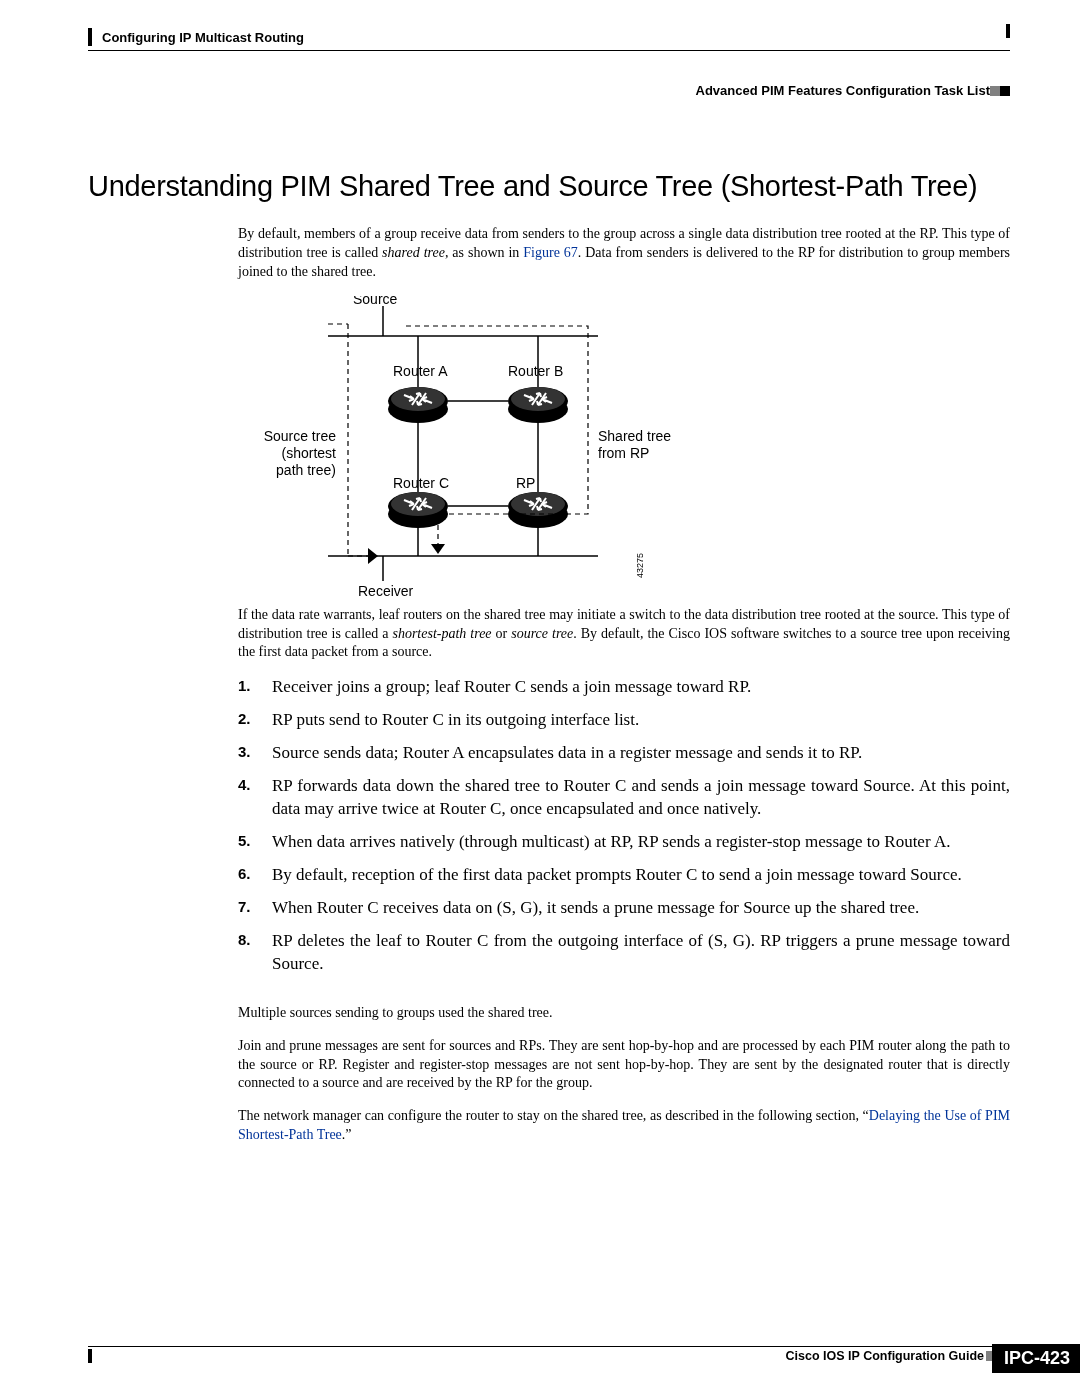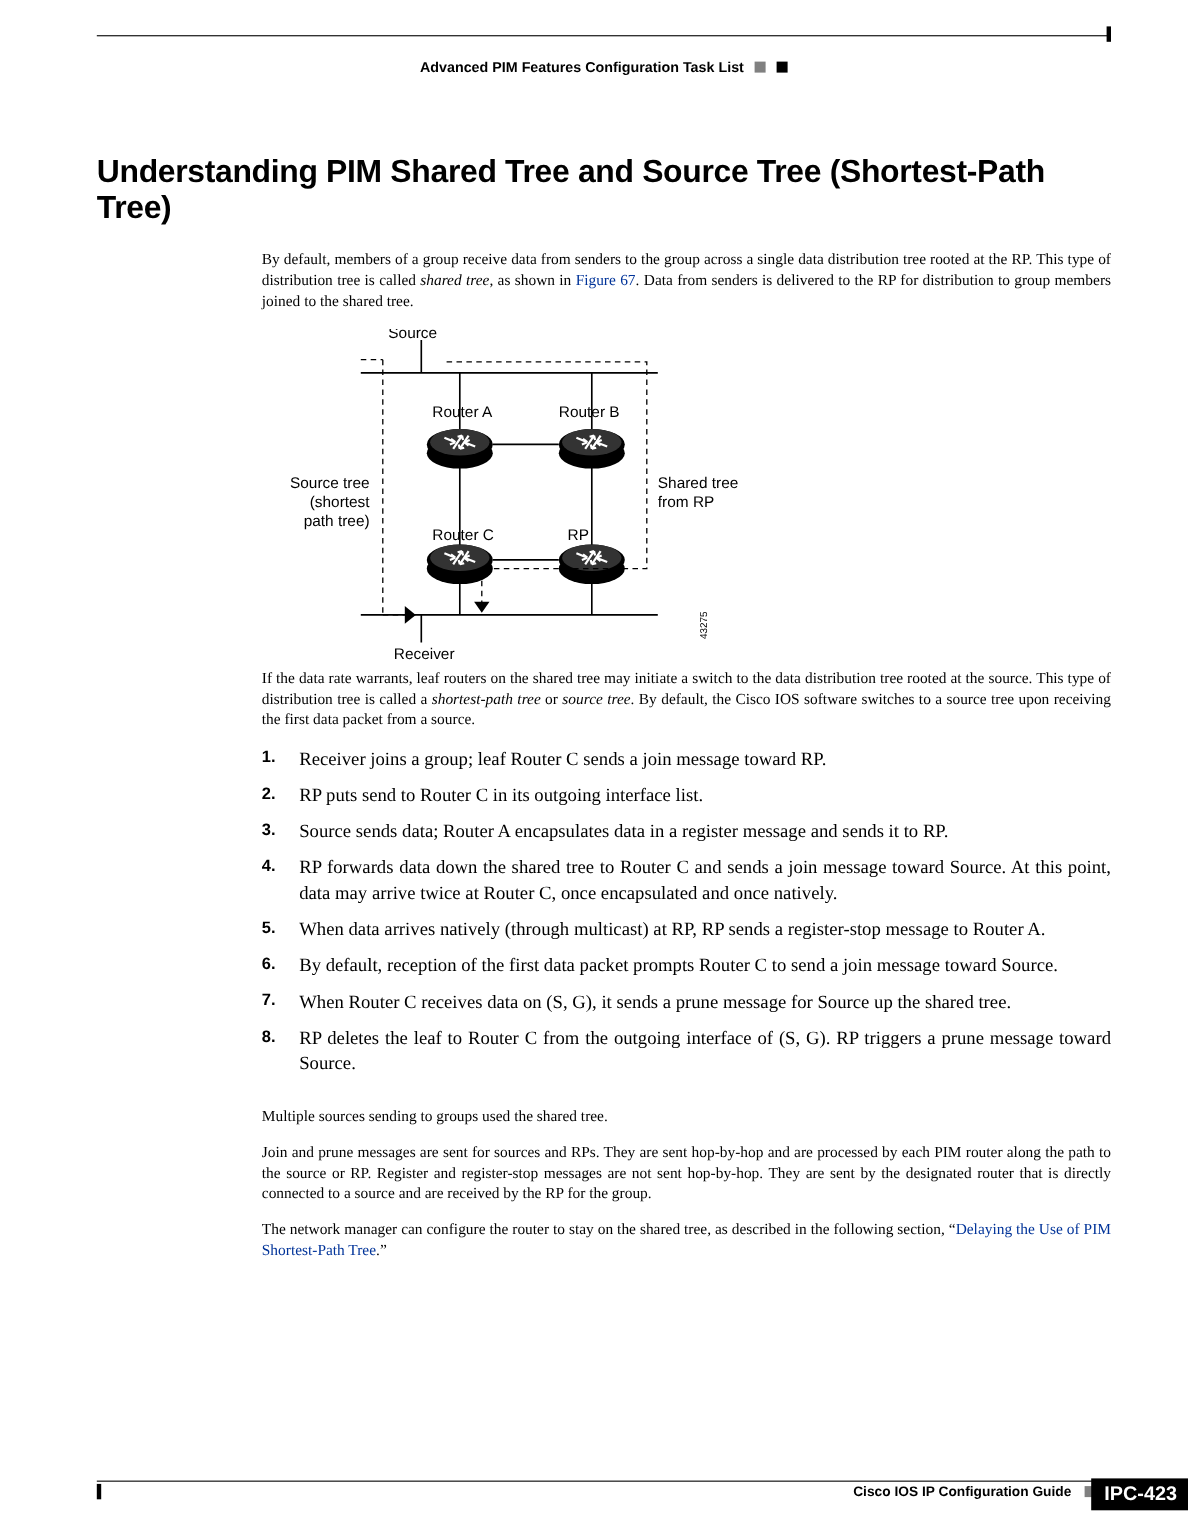--- a/index.html
+++ b/index.html
@@ -30,41 +30,40 @@
     gap: 10px;
   }
   .top-left .vbar {
     width: 4px;
     height: 18px;
     background: #000;
   }
   .top-right-row {
     display: flex;
     align-items: center;
-    gap: 10px;
-    margin-top: 20px;
-    justify-content: center;
+    margin-top: 32px;
+    justify-content: flex-end;
   }
   .sq {
     width: 10px;
     height: 10px;
     background: #000;
     display: inline-block;
   }
   .sq.grey {
     background: #808080;
   }
   .rule {
     border: none;
     border-top: 1.5px solid #000;
     margin: 4px 0 0 0;
   }
   h1.main {
     font-family: Arial, Helvetica, sans-serif;
-    font-weight: 700;
+    font-weight: 400;
     font-size: 29px;
     margin: 72px 0 22px 0;
     letter-spacing: -0.3px;
   }
   .body-col {
     margin-left: 150px;
   }
   p.body {
     font-size: 14px;
     line-height: 1.35;
@@ -162,20 +161,26 @@
     height: 14px;
     background: #000;
   }
 </style>
 </head>
 <body>
 
 <div class="page">
   <div class="crop-mark" style="right:70px; top:24px;"></div>
 
+  <div class="top-bar">
+    <div class="top-left">
+      <span class="vbar"></span>
+      <span>Configuring IP Multicast Routing</span>
+    </div>
+  </div>
   <hr class="rule">
   <div class="top-right-row">
     <span style="font-family:Arial;font-weight:bold;font-size:13px;">Advanced PIM Features Configuration Task List</span>
     <span class="sq grey"></span>
     <span class="sq"></span>
   </div>
 
   <h1 class="main">Understanding PIM Shared Tree and Source Tree (Shortest-Path Tree)</h1>
 
   <div class="body-col">
@@ -273,21 +278,21 @@
       <span>The network manager can configure the router to stay on the shared tree, as described in the following section, “</span><span class="link">Delaying the Use of PIM Shortest-Path Tree</span><span>.”</span>
     </p>
   </div>
 
   <div class="footer">
     <div class="frule"></div>
     <div class="footer-row">
       <div class="foot-left">
         <div class="crop-mark" style="position:static;"></div>
       </div>
-      <div style="display:flex; align-items:center; gap:12px;">
+      <div style="display:flex; align-items:center; gap:2px;">
         <span class="foot-guide">Cisco IOS IP Configuration Guide</span>
         <span class="foot-sq">
           <span class="sq grey"></span>
           <span class="sq"></span>
         </span>
       </div>
     </div>
     <div class="page-badge">IPC-423</div>
   </div>
 </div>

